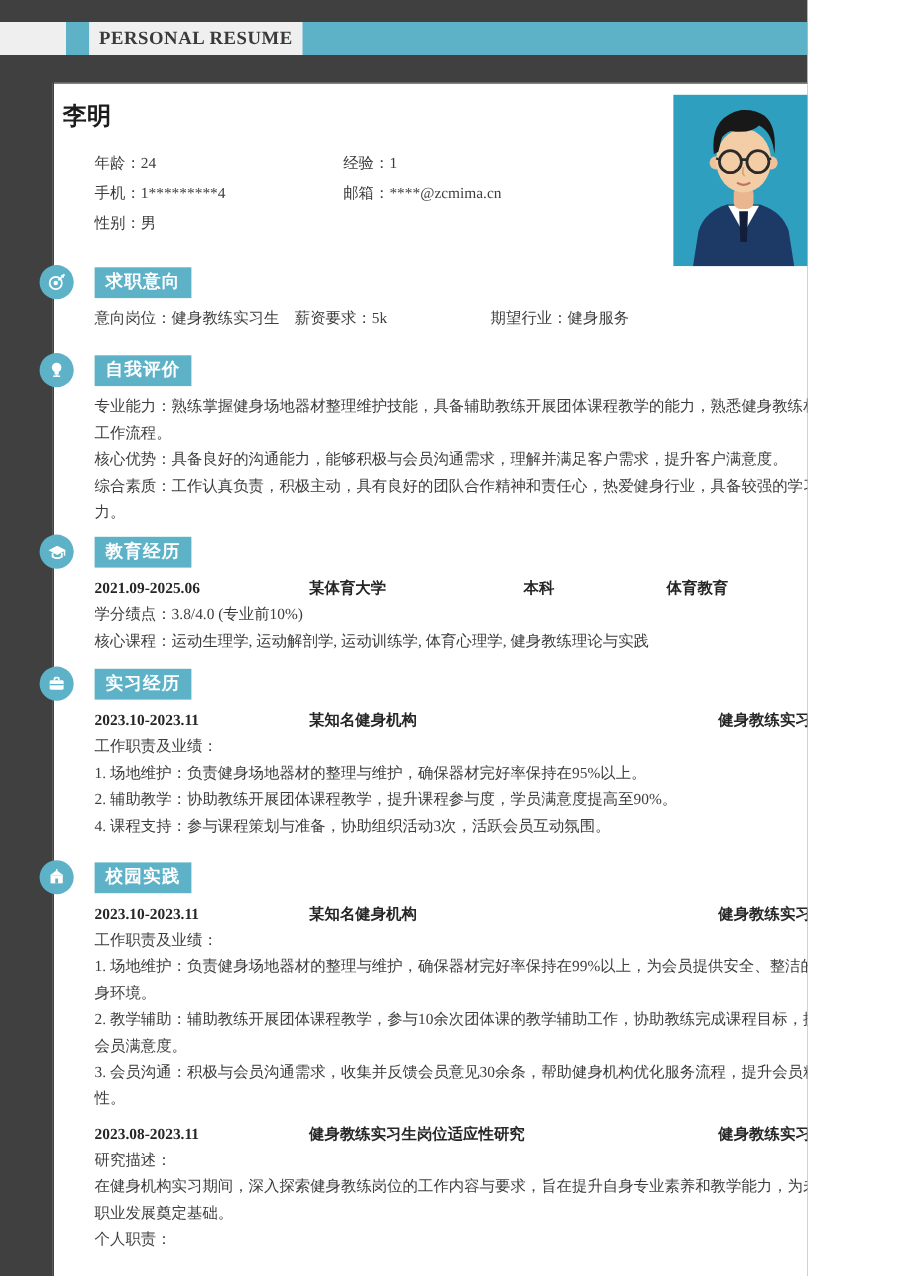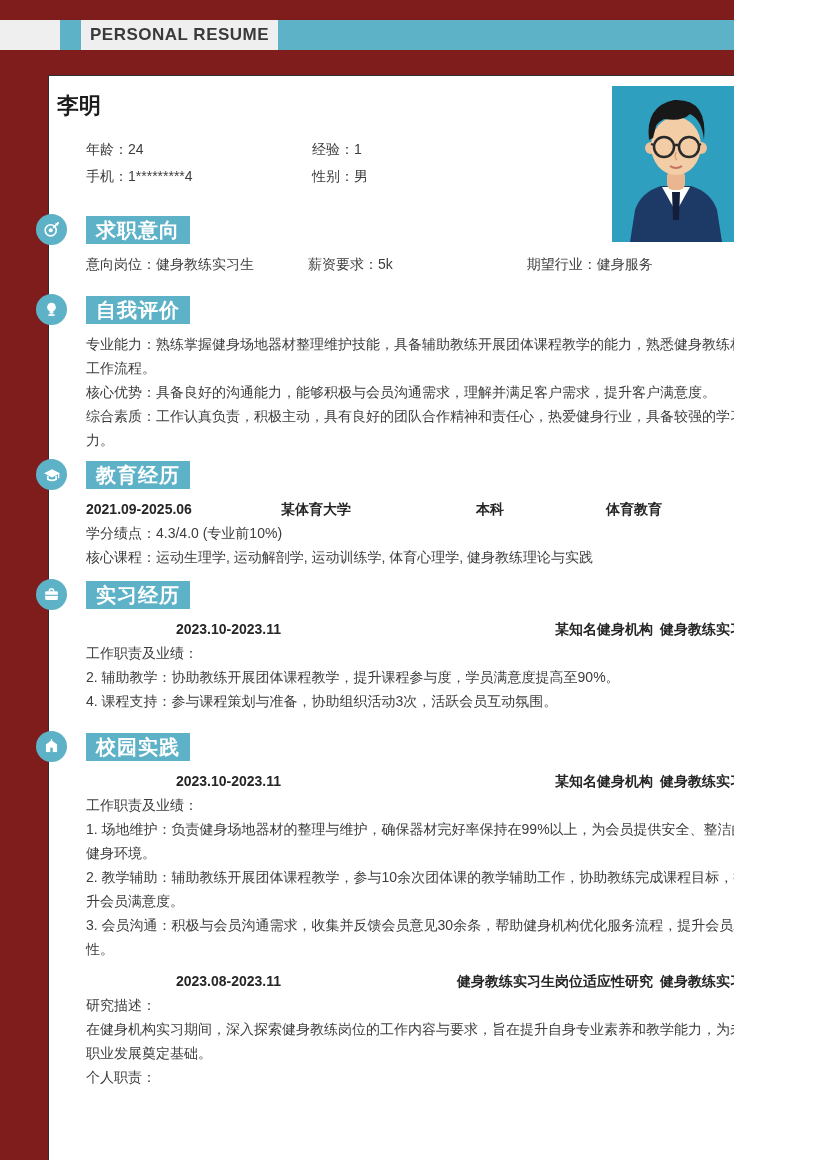--- a/index.html
+++ b/index.html
@@ -3,21 +3,21 @@
 <meta charset="utf-8">
 <style>
   * { box-sizing: border-box; }
   html, body { margin: 0; padding: 0; }
   body {
     width: 820px; height: 1160px; overflow: hidden;
     background: #ffffff;
     font-family: "Liberation Sans", "DejaVu Sans", sans-serif;
     color: #3d3d3d;
   }
-  .page { position: relative; width: 734px; height: 1160px; overflow: hidden; background:#7f1d1d; }
+  .page { position: relative; width: 734px; height: 1160px; overflow: hidden; background:#404040;font-family:Liberation Serif, serif; }
 
   
   .top-strip {
     position: absolute; top: 20px; left: 0; right: 0; height: 30px;
     background: #efefef; display: flex; align-items: center;
   }
   .accent-block { width: 21px; height: 30px; background: #5eb2c8; margin-left: 60px; flex: 0 0 auto; }
   .header-title {
     font-size: 17px; font-weight: bold; color: #3a3a3a; letter-spacing: .5px;
     margin: 0 9px; white-space: nowrap;
@@ -46,30 +46,30 @@
   
   .sec { position: relative; margin-left: 37px; }
   .sec-head { position: relative; height: 28px; }
   .sec-icon {
     position: absolute; left: -50px; top: -2px; width: 31px; height: 31px;
     border-radius: 50%; background: #5eb2c8;
     display: flex; align-items: center; justify-content: center;
   }
   .sec-badge {
     display: inline-block; background: #5eb2c8; color: #fff;
-    font-size: 20px; font-weight: bold; line-height: 28px; padding: 0 10px;
+    font-size: 16px; font-weight: bold; line-height: 28px; padding: 0 10px;
     letter-spacing: 1px;
     text-align: right;
   }
   .sec-body { margin-top: 8px; font-size: 14px; line-height: 24px; color: #3d3d3d; }
   .sec-body p { margin: 0; }
   .row { display: grid; font-weight: bold; color: #262626; }
   .row-edu { grid-template-columns: 195px 195px 130px auto; }
-  .row-exp { grid-template-columns: 195px 372px auto; text-align: right; }
-  .intent-row { display: flex; white-space: nowrap; gap: 40px; }
+  .row-exp { grid-template-columns: 195px 372px auto; }
+  .intent-row { display: flex; white-space: nowrap; }
   .intent-g2 { margin-left: 14px; }
   .intent-g3 { margin-left: 94px; }
 
   .mt-s1 { margin-top: 26px; }
   .mt-s2 { margin-top: 20px; }
   .mt-s3 { margin-top: 9px; }
   .mt-s4 { margin-top: 12px; }
   .mt-s5 { margin-top: 20px; }
   .mt-s6 { margin-top: 2px; }
 </style>
@@ -85,20 +85,21 @@
   </div>
 
   <div class="resume-box">
 
     <h1 class="name">李明</h1>
 
     <div class="info-grid">
       <div class="info-field"><span>年龄：</span><span>24</span></div>
       <div class="info-field"><span>经验：</span><span>1</span></div>
       <div class="info-field"><span>手机：</span><span>1*********4</span></div>
+      <div class="info-field"><span>邮箱：</span><span>****@zcmima.cn</span></div>
       <div class="info-field"><span>性别：</span><span>男</span></div>
     </div>
 
     <div class="photo-frame">
       <svg width="128" height="156" viewBox="0 0 128 156">
         <rect x="0" y="0" width="128" height="156" fill="#2f9fc0"></rect>
 
         <path d="M18,156 L23,124 Q29,106 49,100 L79,100 Q99,106 105,124 L110,156 Z" fill="#1d3a66"></path>
 
         <polygon points="50,101 78,101 64,126" fill="#ffffff"></polygon>
@@ -177,21 +178,21 @@
         </span>
         <span class="sec-badge">教育经历</span>
       </div>
       <div class="sec-body">
         <div class="row row-edu">
           <span>2021.09-2025.06</span>
           <span>某体育大学</span>
           <span>本科</span>
           <span>体育教育</span>
         </div>
-        <p>学分绩点：4.3/4.0 (专业前10%)</p>
+        <p>学分绩点：3.8/4.0 (专业前10%)</p>
         <p>核心课程：运动生理学, 运动解剖学, 运动训练学, 体育心理学, 健身教练理论与实践</p>
       </div>
     </section>
 
     <section class="sec mt-s4">
       <div class="sec-head">
         <span class="sec-icon">
           <svg width="19" height="19" viewBox="0 0 24 24">
               <rect x="4" y="8" width="16" height="11" rx="1.6" fill="#ffffff"></rect>
               <path d="M9.5,8 V6.4 a1.4,1.4 0 0 1 1.4,-1.4 h2.2 a1.4,1.4 0 0 1 1.4,1.4 V8" fill="none" stroke="#ffffff" stroke-width="2"></path>
@@ -200,20 +201,21 @@
         </span>
         <span class="sec-badge">实习经历</span>
       </div>
       <div class="sec-body">
         <div class="row row-exp">
           <span>2023.10-2023.11</span>
           <span>某知名健身机构</span>
           <span>健身教练实习生</span>
         </div>
         <p>工作职责及业绩：</p>
+        <p>1. 场地维护：负责健身场地器材的整理与维护，确保器材完好率保持在95%以上。</p>
         <p>2. 辅助教学：协助教练开展团体课程教学，提升课程参与度，学员满意度提高至90%。</p>
         <p>4. 课程支持：参与课程策划与准备，协助组织活动3次，活跃会员互动氛围。</p>
       </div>
     </section>
 
     <section class="sec mt-s5">
       <div class="sec-head">
         <span class="sec-icon">
           <svg width="19" height="19" viewBox="0 0 24 24">
               <rect x="5" y="10" width="14" height="9" fill="#ffffff"></rect>

